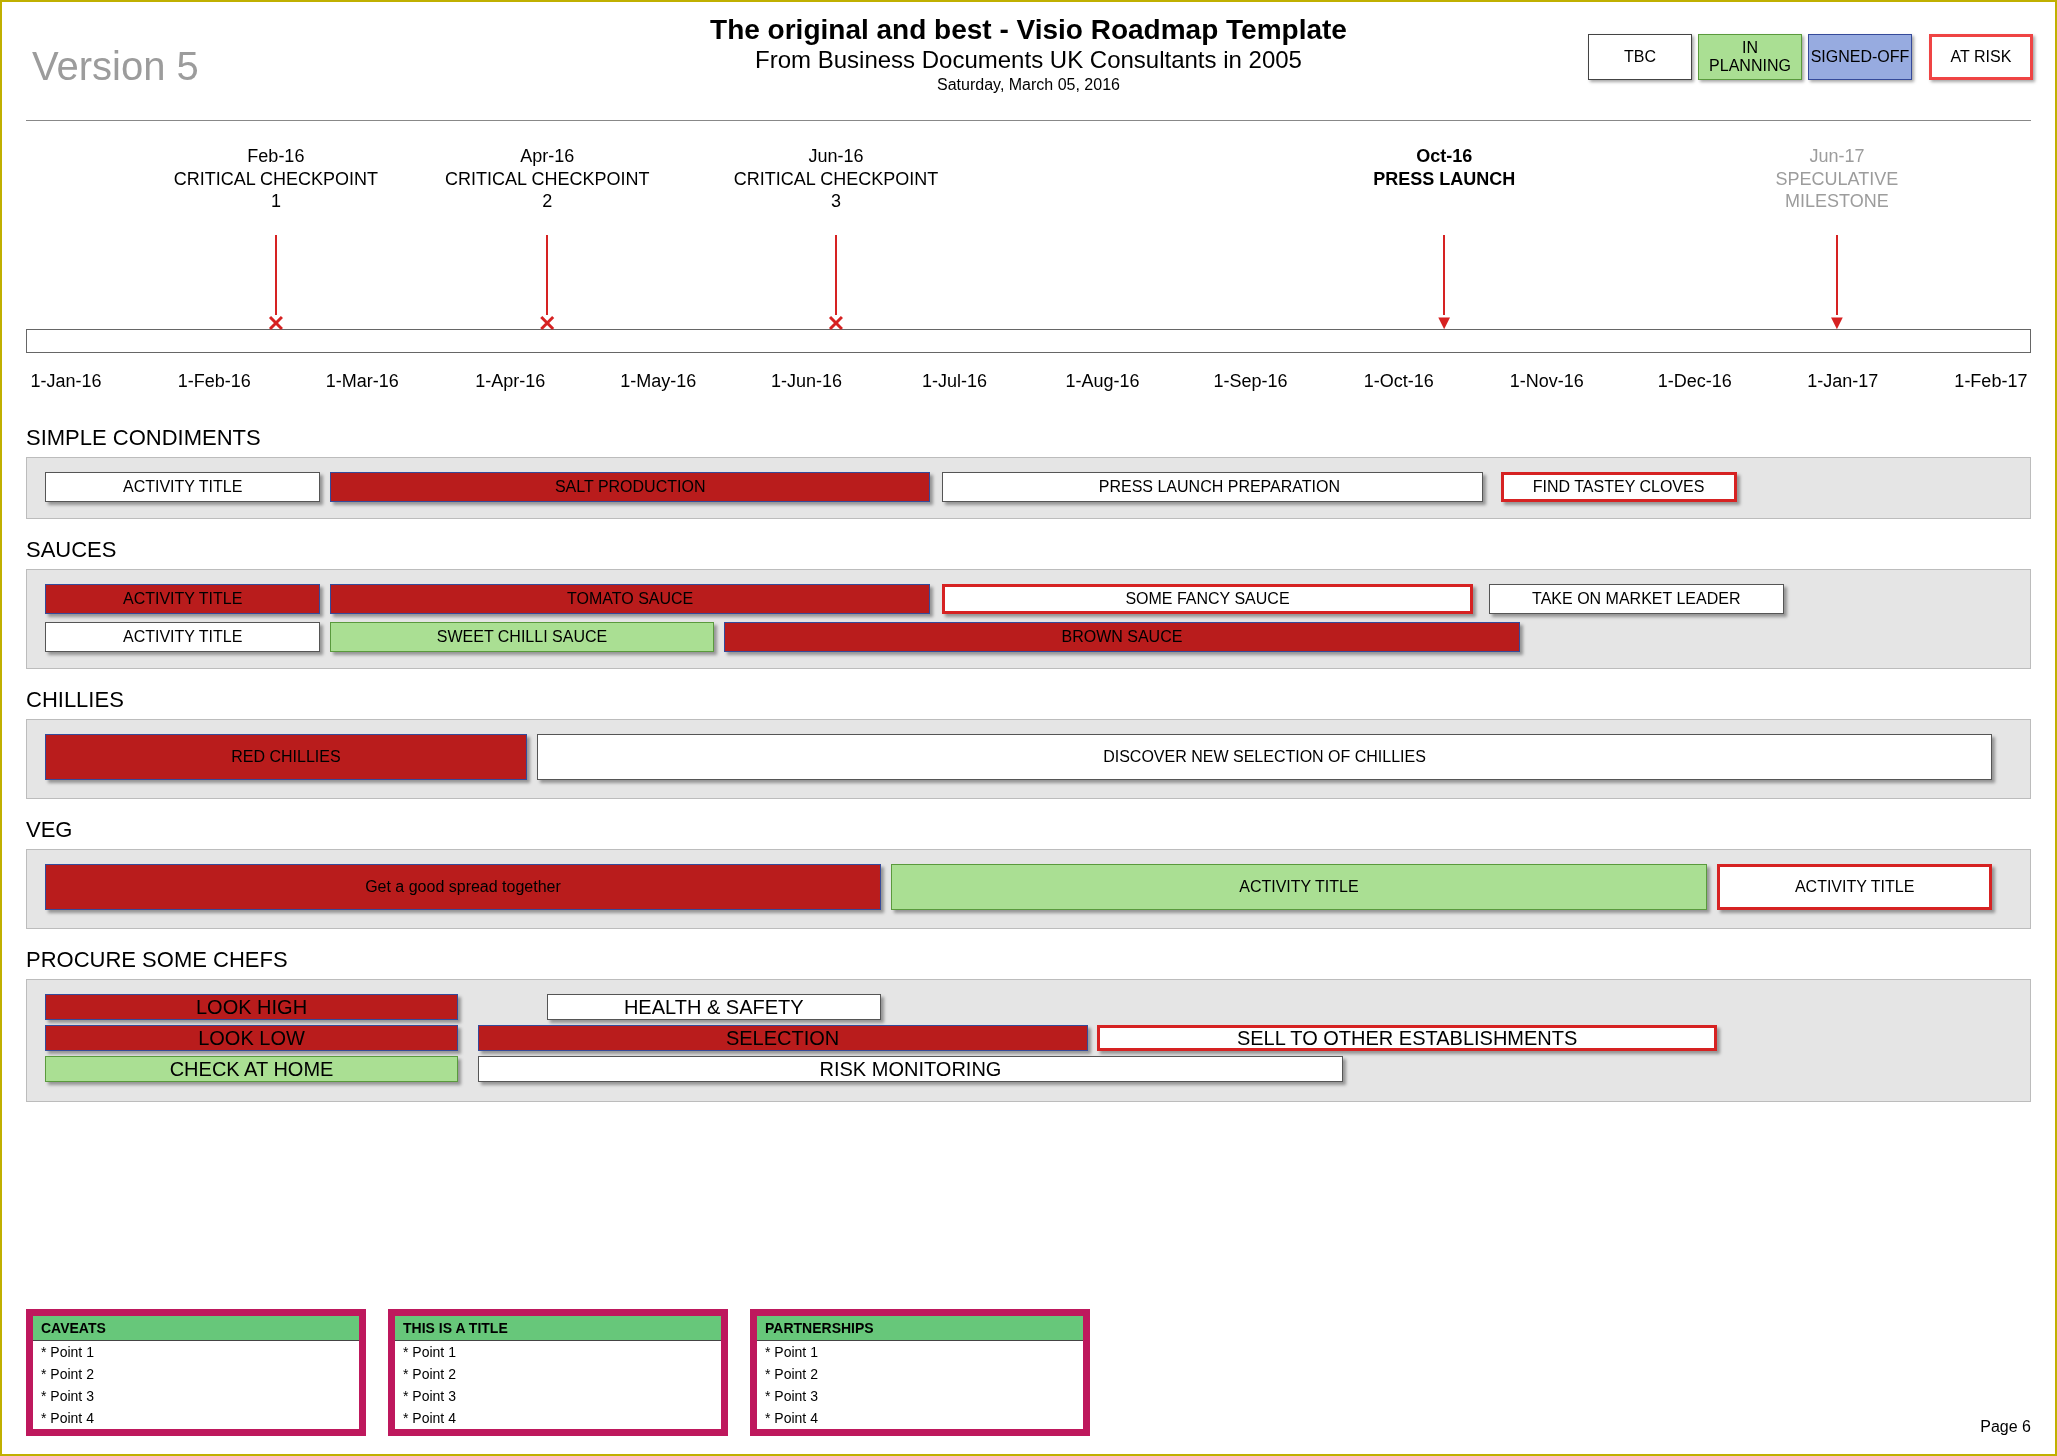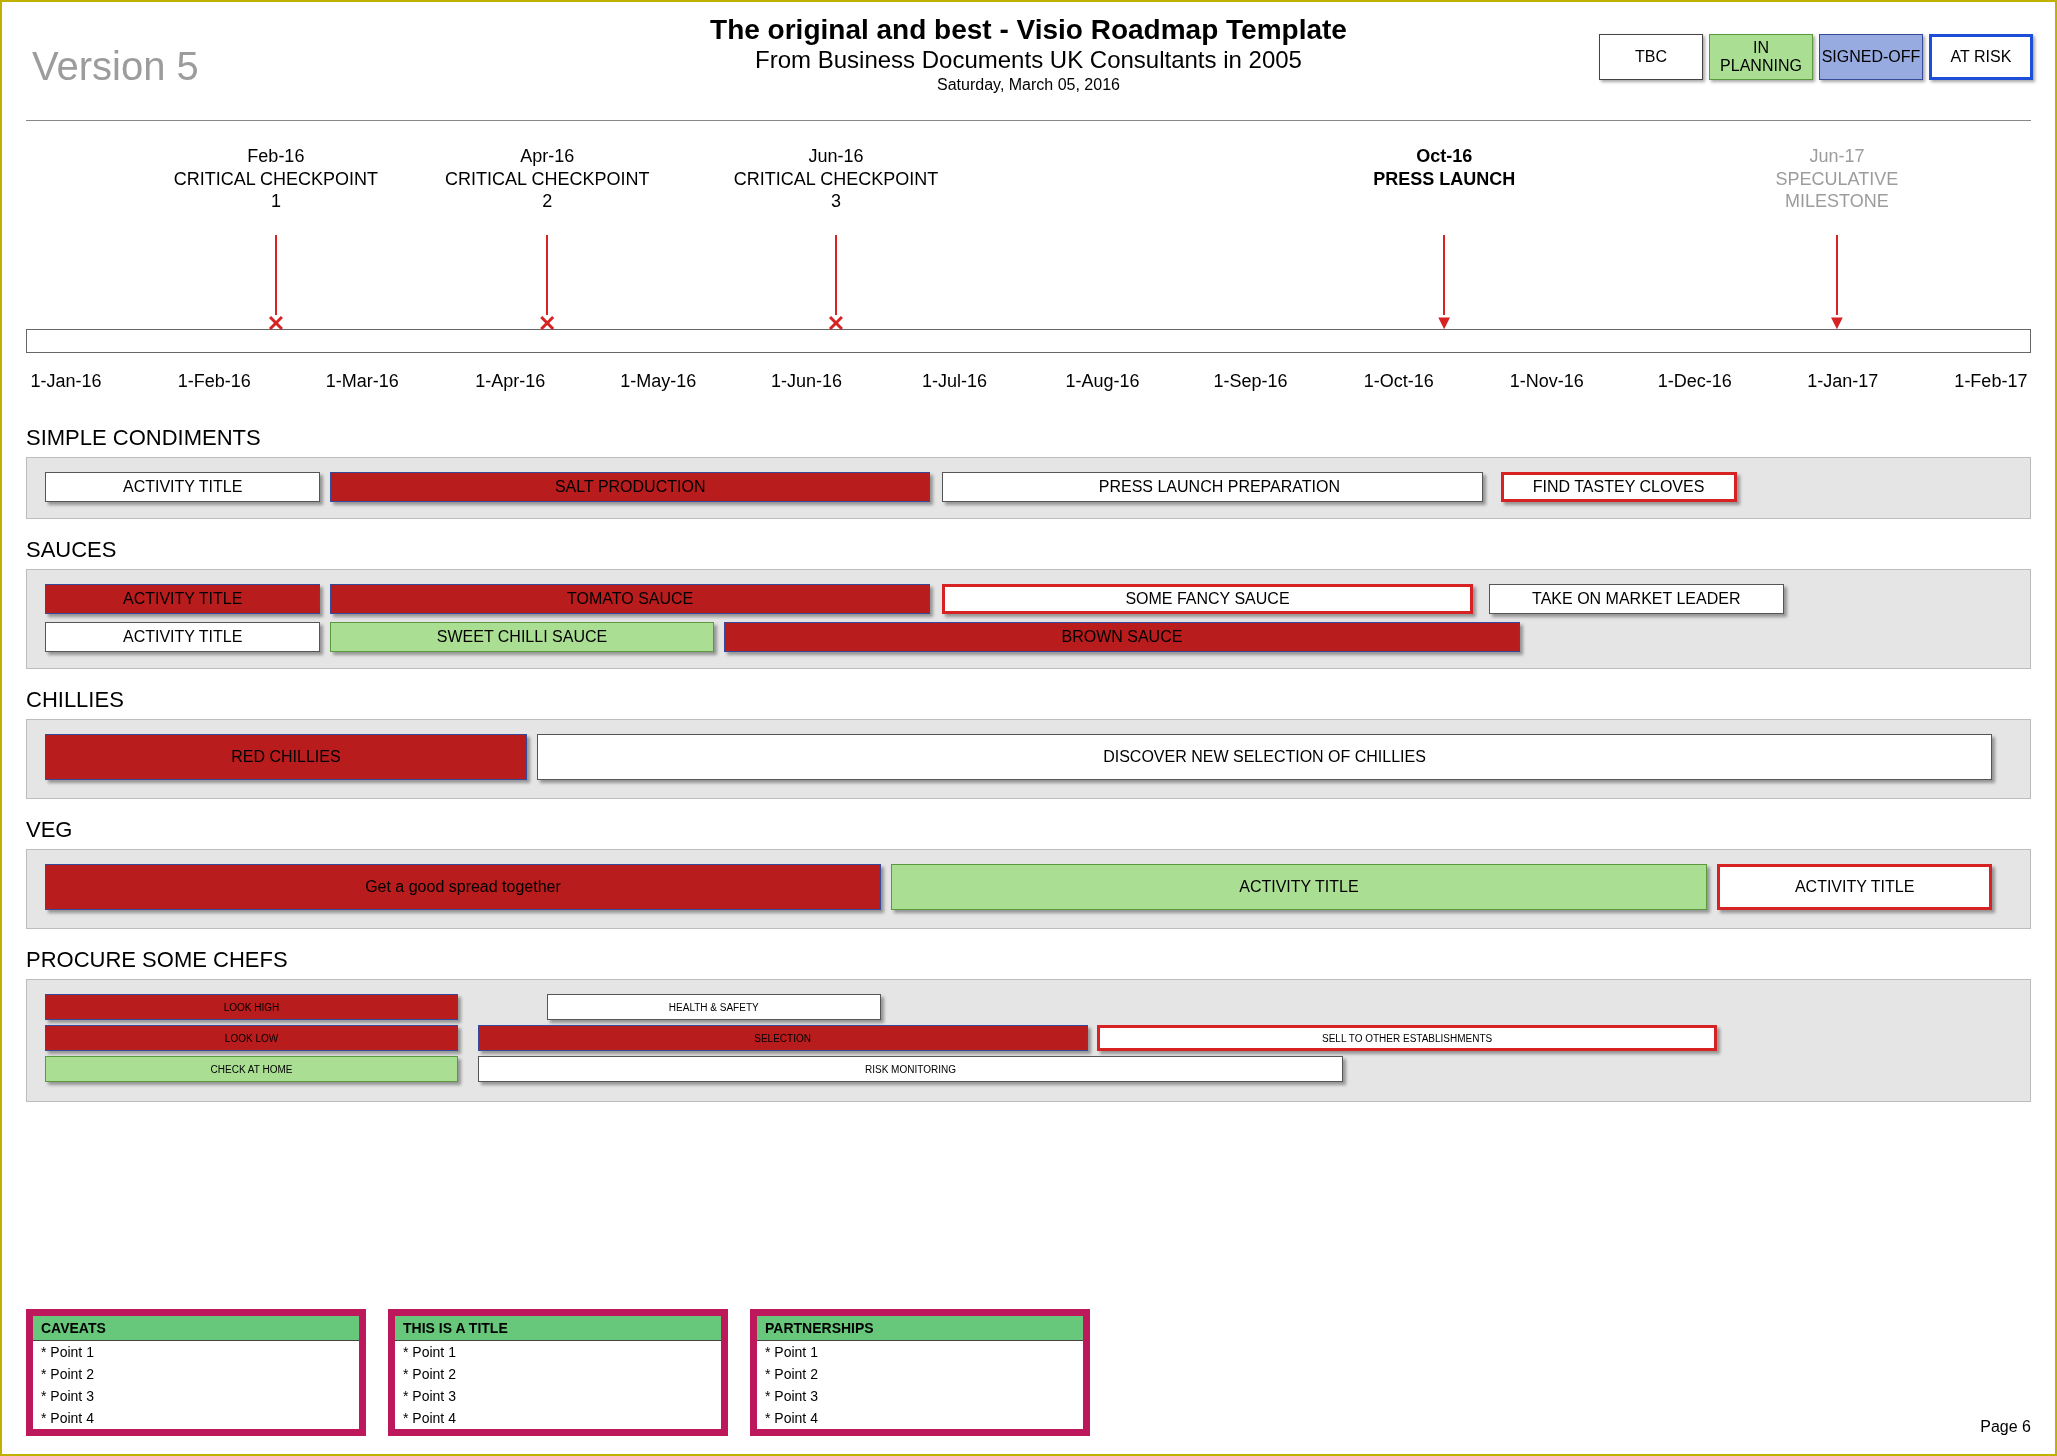--- a/index.html
+++ b/index.html
@@ -25,21 +25,21 @@
   .legend{
     position:absolute; right:22px; top:32px; display:flex; gap:6px;
   }
   .legend .box{
     width:104px; height:46px; font-size:16px; display:flex; align-items:center; justify-content:center;
     text-align:center; line-height:1.1; box-shadow:2px 2px 3px rgba(0,0,0,.35);
   }
   .tbc{ background:#fff; border:1px solid #444;}
   .plan{ background:#aadf93; border:1px solid #5a9a3d;}
   .signed{ background:#97abe0; border:1px solid #354a9a;}
-  .risk{ background:#fff; border:3px solid #1d4ed8; box-shadow:2px 2px 3px rgba(0,0,0,.35);}
+  .risk{ background:#fff; border:3px solid #ef4444; box-shadow:2px 2px 3px rgba(0,0,0,.35);margin-left:11px;}
   hr.sep{ margin:8px 24px 0 24px; border:none; border-top:1px solid #888;}
 
   
   #timeline-wrap{ position:relative; margin:14px 24px 8px 24px; height:280px;}
   .milestone{ position:absolute; top:10px; width:230px; text-align:center; font-size:18px;
               transform:translateX(-50%); white-space:pre-line; line-height:1.25;}
   .milestone.bold{ font-weight:bold;}
   .milestone.gray{ color:#9c9c9c;}
   .ms-line{ position:absolute; width:2px; background:#d62222; top:100px;}
   .ms-x{ position:absolute; color:#d62222; font-size:22px; font-weight:bold; transform:translate(-50%,0);}
@@ -60,21 +60,21 @@
   .bar-row{ position:relative; height:32px; margin-bottom:6px;}
   .bar-row:last-child{ margin-bottom:0;}
   .bar{
     position:absolute; height:30px; display:flex; align-items:center; justify-content:center;
     font-size:16px; box-shadow:3px 3px 3px rgba(0,0,0,.35);
   }
   .b-tbc{ background:#fff; border:1px solid #555;}
   .b-plan{ background:#aadf93; border:1px solid #5a9a3d;}
   .b-signed{ background:#b91c1c; border:1px solid #354a9a;}
   .b-risk{ background:#fff; border:3px solid #d62222;}
-  .b-thin{ height:26px; font-size:10px;}
+  .b-thin{ height:26px; font-size:20px;}
 
   
   .foot-row{ position:absolute; left:24px; bottom:18px; display:flex; gap:22px;}
   .foot-box{ width:340px; border:7px solid #be185d; font-size:14px;}
   .foot-box .hd{ background:#67c77a; border-bottom:1px solid #444; font-weight:bold; padding:4px 8px;}
   .foot-box .pt{ padding:3px 8px; border-top:none;}
   .page-num{ position:absolute; right:24px; bottom:18px; font-size:16px;}
 
   .thin-lane .bar-row{ height:28px; margin-bottom:3px;}
 </style>

